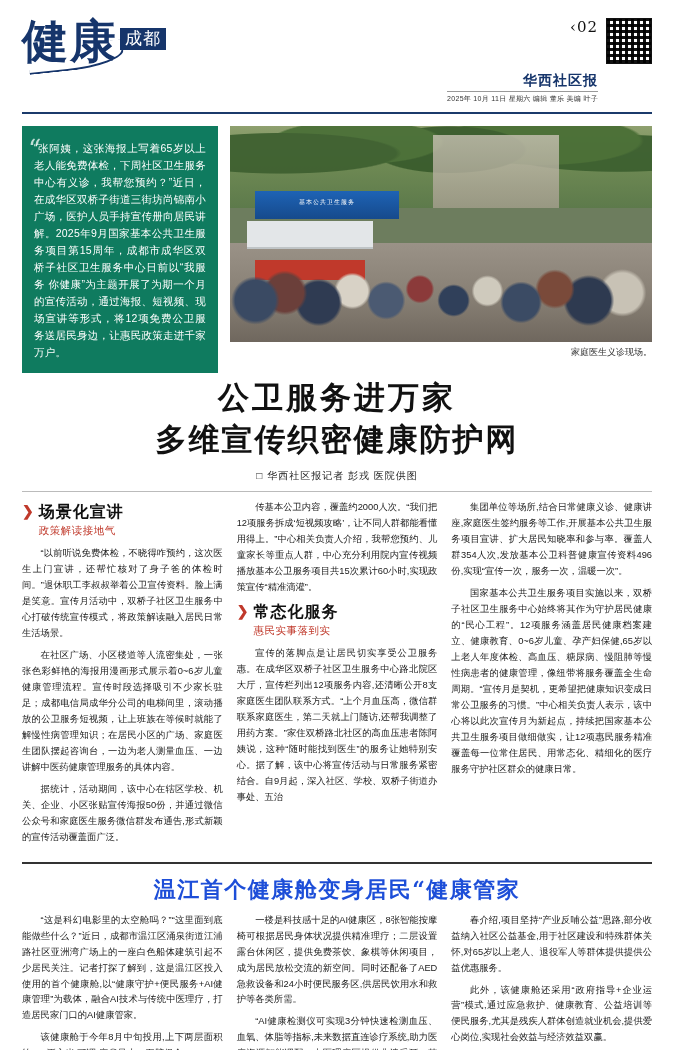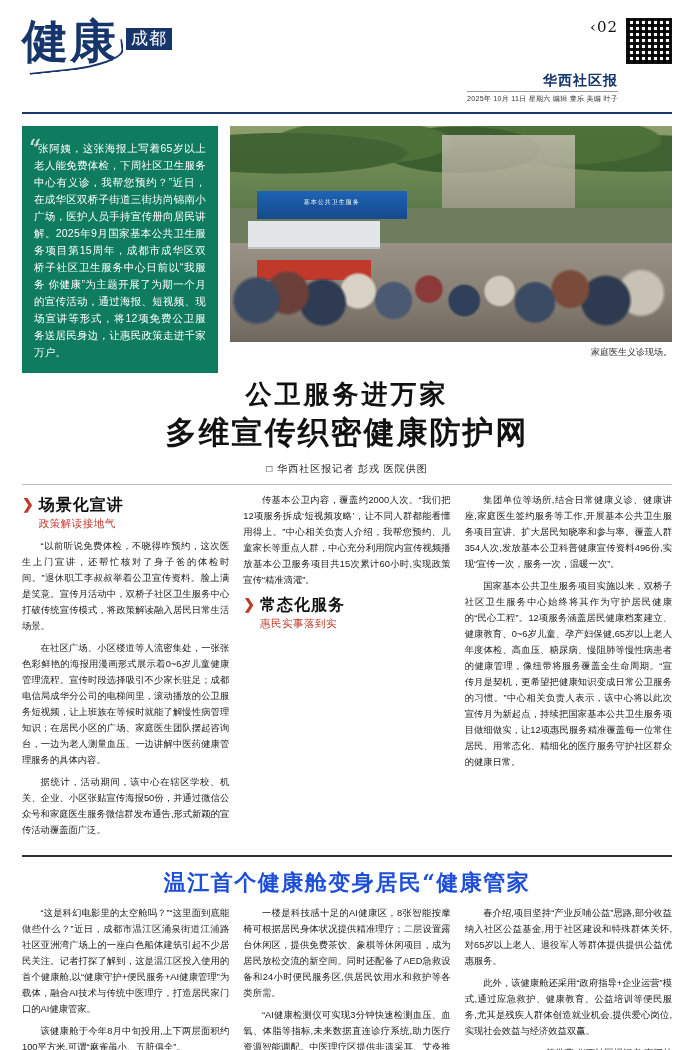--- a/index.html
+++ b/index.html
@@ -9,21 +9,21 @@
   }
   body {
     width: 690px; height: 1050px;
     font-family: "Liberation Sans", sans-serif;
     color: #1a1a1a;
     position: relative;
     overflow: hidden;
   }
   .page {
     width: 690px; height: 1050px;
-    padding: 18px 18px 10px 22px;
+    padding: 18px 38px 10px 22px;
     position: relative;
   }
 
   
   .masthead {
     display: flex;
     align-items: flex-start;
     justify-content: space-between;
     border-bottom: 2px solid #1b3a6b;
     padding-bottom: 8px;
@@ -36,21 +36,21 @@
   .mh-title {
     font-family: "DejaVu Serif", serif;
     font-weight: bold;
     font-size: 46px;
     letter-spacing: 2px;
     color: #16356b;
     line-height: 1;
   }
   .mh-sub {
     position: relative;
-    margin-left: 8px;
+    margin-left: 2px;
     margin-bottom: 14px;
   }
   .mh-sub-box {
     background: #16356b;
     color: #fff;
     font-family: "DejaVu Serif", serif;
     font-size: 17px;
     padding: 2px 5px 3px 5px;
     line-height: 1;
     letter-spacing: 1px;
@@ -211,21 +211,21 @@
   }
 
   
   .headline-block {
     text-align: center;
     margin-top: 4px;
   }
   .headline-1 {
     font-family: "DejaVu Serif", serif;
     font-weight: bold;
-    font-size: 26px;
+    font-size: 31px;
     letter-spacing: 3px;
     color: #111;
     line-height: 1.35;
   }
   .headline-2 {
     font-family: Liberation Serif, serif;
     font-weight: bold;
     font-size: 31px;
     letter-spacing: 2px;
     color: #111;
@@ -379,20 +379,21 @@
 
     <div class="col">
       <p>传基本公卫内容，覆盖约2000人次。“我们把12项服务拆成‘短视频攻略’，让不同人群都能看懂用得上。”中心相关负责人介绍，我帮您预约、儿童家长等重点人群，中心充分利用院内宣传视频播放基本公卫服务项目共15次累计60小时,实现政策宣传“精准滴灌”。</p>
       <div class="sub-h">
         <span class="arrow">❯</span>
         <span class="sub-h-text">
           <span class="t1">常态化服务</span><br>
           <span class="t2">惠民实事落到实</span>
         </span>
       </div>
+      <p>宣传的落脚点是让居民切实享受公卫服务惠。在成华区双桥子社区卫生服务中心路北院区大厅，宣传栏列出12项服务内容,还清晰公开8支家庭医生团队联系方式。“上个月血压高，微信群联系家庭医生，第二天就上门随访,还帮我调整了用药方案。”家住双桥路北社区的高血压患者陈阿姨说，这种“随时能找到医生”的服务让她特别安心。据了解，该中心将宣传活动与日常服务紧密结合。自9月起，深入社区、学校、双桥子街道办事处、五治</p>
     </div>
 
     <div class="col">
       <p>集团单位等场所,结合日常健康义诊、健康讲座,家庭医生签约服务等工作,开展基本公共卫生服务项目宣讲、扩大居民知晓率和参与率。覆盖人群354人次,发放基本公卫科普健康宣传资料496份,实现“宣传一次，服务一次，温暖一次”。</p>
       <p>国家基本公共卫生服务项目实施以来，双桥子社区卫生服务中心始终将其作为守护居民健康的“民心工程”。12项服务涵盖居民健康档案建立、健康教育、0~6岁儿童、孕产妇保健,65岁以上老人年度体检、高血压、糖尿病、慢阻肺等慢性病患者的健康管理，像纽带将服务覆盖全生命周期。“宣传月是契机，更希望把健康知识变成日常公卫服务的习惯。”中心相关负责人表示，该中心将以此次宣传月为新起点，持续把国家基本公共卫生服务项目做细做实，让12项惠民服务精准覆盖每一位常住居民、用常态化、精细化的医疗服务守护社区群众的健康日常。</p>
     </div>
 
   </div>
 
   <div class="story2">

